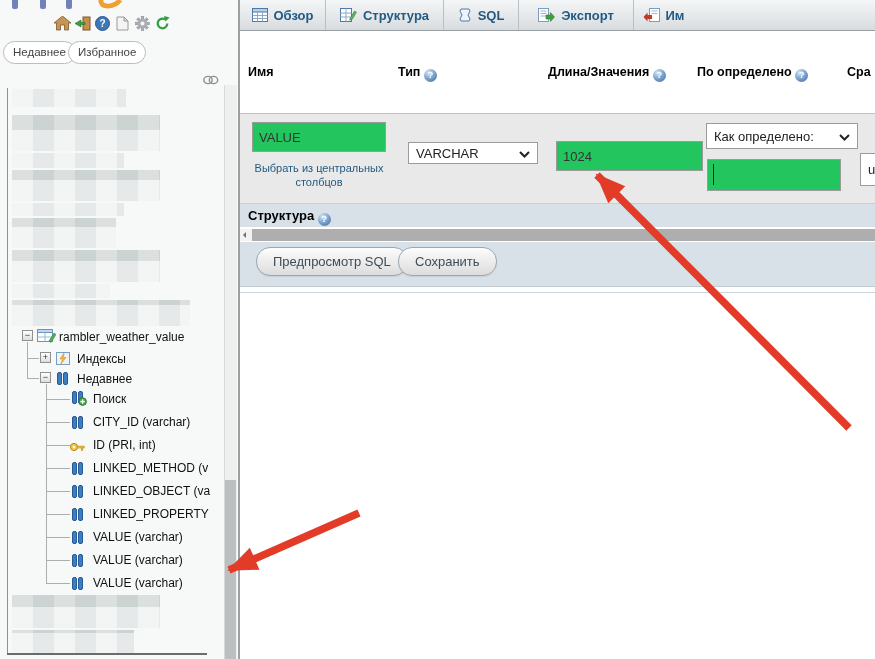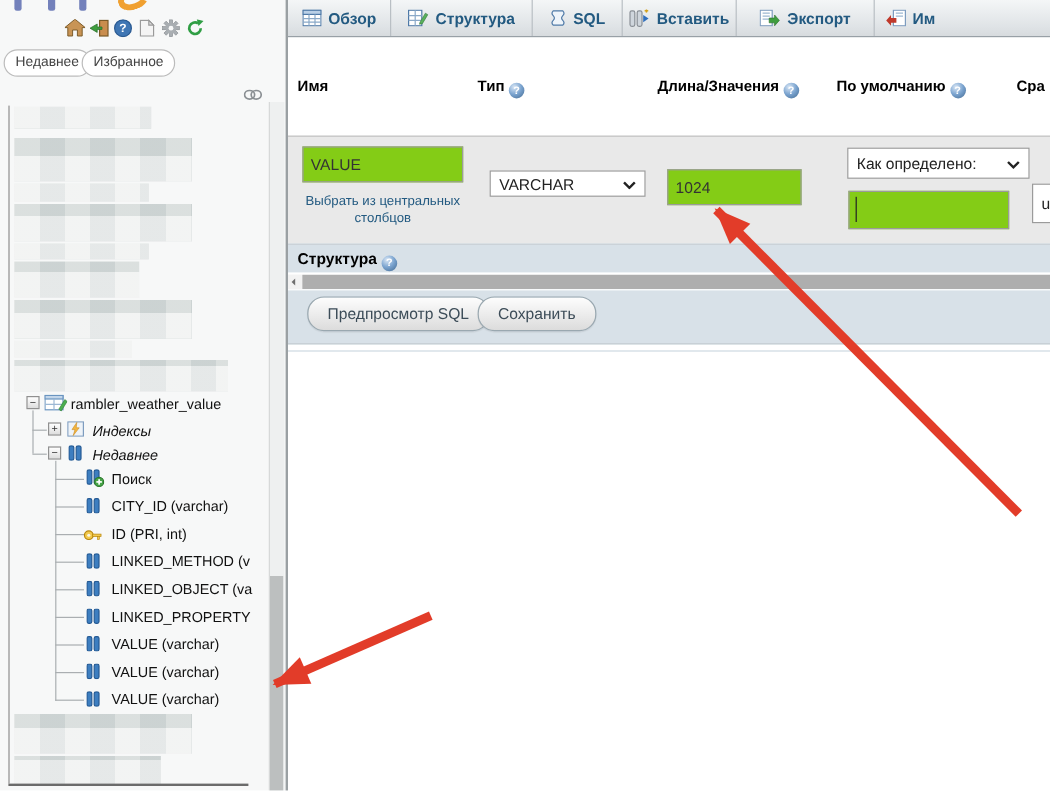--- a/index.html
+++ b/index.html
@@ -21,38 +21,38 @@
   .tree-guide{position:absolute;left:7px;top:88px;width:1px;height:565px;background:#8f8f8f;}
   .mosaic{position:absolute;background-color:#e3e5e4;background-image:
     repeating-linear-gradient(0deg, rgba(255,255,255,.38) 0 21px, rgba(178,190,188,.28) 21px 42px),
     repeating-linear-gradient(90deg, rgba(255,255,255,.30) 0 21px, rgba(172,186,192,.24) 21px 42px);}
   .sb-track{position:absolute;left:224px;top:85px;width:13px;height:574px;background:#eef0f0;border-left:1px solid #d7d9d9;}
   .sb-thumb{position:absolute;left:225px;top:480px;width:11px;height:179px;background:#bcbfbf;}
   .side-bottom-line{position:absolute;left:7px;top:653px;width:200px;height:2px;background:#6b6b6b;}
 
   
   .titem{position:absolute;font-size:12px;color:#111;white-space:nowrap;line-height:14px;}
-  .titem.italic{font-style:italic;}
+  .titem.italic{}
   .expander{position:absolute;width:11px;height:11px;border:1px solid #909090;background:linear-gradient(#fff,#ddd);font-size:9px;line-height:8px;text-align:center;color:#333;}
   .expander.minus::after{content:"−";}
   .expander.plus::after{content:"+";}
   .tline{position:absolute;background:#aaaeb1;}
   .nicon{position:absolute;}
 
   
   .tabbar{position:absolute;left:240px;top:0;width:635px;height:31px;display:flex;background:linear-gradient(#f4f6f7,#dfe3e6 75%,#d7dbde);border-bottom:1px solid #98a0a6;}
   .tab{display:flex;align-items:center;justify-content:center;gap:6px;border-right:1px solid #b9bfc4;color:#235a81;font-weight:bold;font-size:13px;height:100%;flex:0 0 auto;}
   .tab .ticon{display:inline-flex;}
 
   .hdr{position:absolute;font-size:12.5px;font-weight:bold;color:#000;white-space:nowrap;}
   .help{display:inline-block;width:13px;height:13px;border-radius:50%;background:radial-gradient(circle at 35% 28%, #d8e6f5, #7aa3cf 48%, #41688f);color:#fff;font-size:9px;font-weight:bold;line-height:13px;text-align:center;vertical-align:-2px;}
   .help::after{content:"?";}
 
   .grayband{position:absolute;left:240px;top:113px;width:635px;height:90px;background:#e9e9e9;border-top:1px solid #c2c2c2;}
-  .fld-input{position:absolute;border:1px solid #9b9b9b;background:#84cc16;font-size:13px;color:#333;padding:2px 6px;}
+  .fld-input{position:absolute;border:1px solid #9b9b9b;background:#22c55e;font-size:13px;color:#333;padding:2px 6px;}
   .fld-select{position:absolute;border:1px solid #9b9b9b;background:#fff;font-size:13px;color:#222;display:flex;align-items:center;justify-content:space-between;padding:0 7px;white-space:nowrap;overflow:hidden;}
   .central-link{position:absolute;left:252px;top:161px;width:134px;text-align:center;font-size:11px;line-height:14px;color:#235a81;}
   .caret{position:absolute;left:713px;top:164px;width:1px;height:21px;background:#222;}
 
   .legendband{position:absolute;left:240px;top:203px;width:635px;height:24px;background:#d8e1e8;border-top:1px solid #c8cfd4;font-size:13px;font-weight:bold;color:#000;line-height:24px;padding-left:8px;}
   .hs-track{position:absolute;left:240px;top:229px;width:635px;height:12px;background:#ececec;}
   .hs-btn{position:absolute;left:240px;top:229px;width:12px;height:12px;background:#f2f2f2;}
   .hs-btn::after{content:"";position:absolute;left:3px;top:3px;border:3px solid transparent;border-right-color:#6f6f6f;border-left-width:0;}
   .hs-thumb{position:absolute;left:252px;top:229px;width:623px;height:12px;background:#aeaeae;}
   .btnband{position:absolute;left:240px;top:241px;width:635px;height:46px;background:#d8e1e8;border-top:1px solid #fff;border-bottom:1px solid #c4ccd2;}
@@ -272,32 +272,20 @@
       <span>Структура</span>
     </div>
     <div class="tab" style="width:75px">
       <span class="ticon">
           <svg width="14" height="15">
             <path d="M3 1 q-2 2 0 4 q2 2 0 4 q-2 2 0 4 h8 q2 -2 0 -4 q-2 -2 0 -4 q2 -2 0 -4 z" fill="#eef4fa" stroke="#4e79a7"></path>
           </svg>
         </span>
       <span>SQL</span>
     </div>
-    <div class="tab" style="width:95px">
-      <span class="ticon">
-          <svg width="17" height="15">
-            <rect x="1" y="1" width="4" height="13" rx="1.5" fill="#cfd6dd" stroke="#8a9097"></rect>
-            <rect x="7" y="1" width="4" height="13" rx="1.5" fill="#cfd6dd" stroke="#8a9097"></rect>
-            <polygon points="12,4.5 16.5,7.5 12,10.5" fill="#2f6fbd"></polygon>
-            <rect x="13.2" y="0.4" width="3" height="1.2" fill="#d4a017"></rect>
-            <rect x="14.1" y="-0.5" width="1.2" height="3" fill="#d4a017"></rect>
-          </svg>
-        </span>
-      <span>Вставить</span>
-    </div>
     <div class="tab" style="width:115px">
       <span class="ticon">
           <svg width="17" height="14">
             <rect x="0.5" y="0.5" width="10" height="13" fill="#fff" stroke="#7d9cbf"></rect>
             <line x1="2.5" y1="3" x2="8.5" y2="3" stroke="#9db8d2"></line>
             <line x1="2.5" y1="5.5" x2="8.5" y2="5.5" stroke="#9db8d2"></line>
             <line x1="2.5" y1="8" x2="8.5" y2="8" stroke="#9db8d2"></line>
             <polygon points="8,7 12.5,7 12.5,4.5 16.5,9 12.5,13.5 12.5,11 8,11" fill="#3f9e3f" stroke="#2a6e2a" stroke-width="0.5"></polygon>
           </svg>
         </span>
@@ -312,36 +300,36 @@
             <polygon points="9,7 4.5,7 4.5,4.5 0.5,9 4.5,13.5 4.5,11 9,11" fill="#c0392b"></polygon>
           </svg>
         </span>
       <span>Им</span>
     </div>
   </div>
 
   <div class="hdr" style="left:248px;top:65px"><span>Имя</span></div>
   <div class="hdr" style="left:398px;top:65px"><span>Тип</span>&nbsp;<span class="help"></span></div>
   <div class="hdr" style="left:548px;top:65px"><span>Длина/Значения</span>&nbsp;<span class="help"></span></div>
-  <div class="hdr" style="left:697px;top:65px"><span>По умолчанию</span>&nbsp;<span class="help"></span></div>
+  <div class="hdr" style="left:697px;top:65px"><span>По определено</span>&nbsp;<span class="help"></span></div>
   <div class="hdr" style="left:847px;top:65px"><span>Сра</span></div>
 
   <div class="grayband"></div>
 
   <input class="fld-input" style="left: 252px; top: 122px; width: 134px; height: 30px;" value="VALUE">
   <div class="central-link">Выбрать из центральных столбцов</div>
 
   <div class="fld-select" style="left:408px;top:142px;width:130px;height:22px">
     <span>VARCHAR</span>
     <span><svg width="11" height="7">
           <polyline points="1,1 5.5,5.5 10,1" fill="none" stroke="#222" stroke-width="2"></polyline>
         </svg></span>
   </div>
 
-  <input class="fld-input" style="left: 556px; top: 141px; width: 112px; height: 30px;" value="1024">
+  <input class="fld-input" style="left: 556px; top: 141px; width: 147px; height: 30px;" value="1024">
 
   <div class="fld-select" style="left:706px;top:123px;width:152px;height:26px">
     <span>Как определено:</span>
     <span><svg width="11" height="7">
           <polyline points="1,1 5.5,5.5 10,1" fill="none" stroke="#222" stroke-width="2"></polyline>
         </svg></span>
   </div>
   <input class="fld-input" style="left: 707px; top: 159px; width: 134px; height: 32px;" value="">
   <div class="caret"></div>
 

